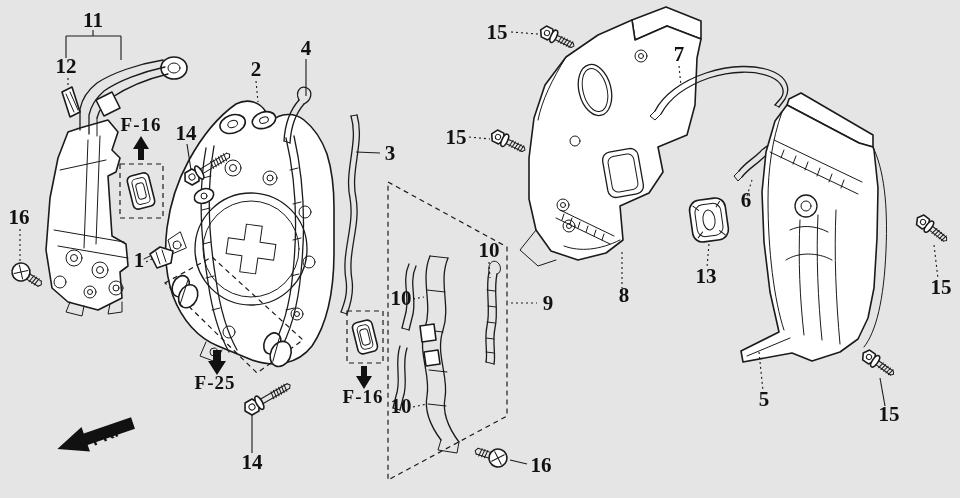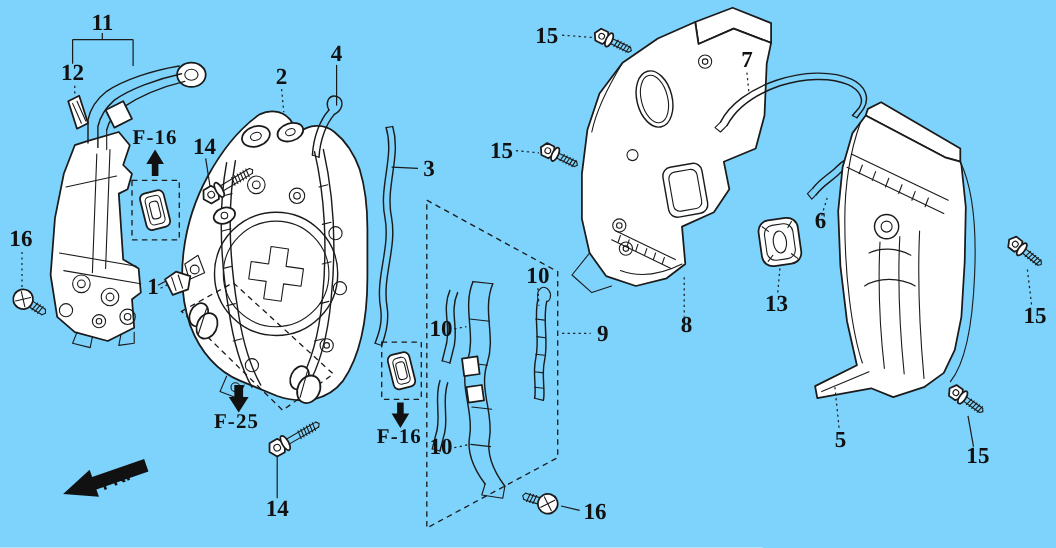--- a/index.html
+++ b/index.html
@@ -1,17 +1,17 @@
 <!DOCTYPE html>
 <html><head>
 <meta charset="utf-8">
 <style>
   html,body{margin:0;padding:0;background:#ffffff;}
   body{width:960px;height:498px;overflow:hidden;}
-  .stage{position:relative;width:960px;height:498px;background:#7dd3fc;text-align:right;}
+  .stage{position:relative;width:960px;height:498px;background:#e5e5e5;text-align:right;}
   svg{display:block;}
   .outline{fill:#ffffff;stroke:#1b1b1b;stroke-width:1.6;stroke-linejoin:round;}
   .line{fill:none;stroke:#1b1b1b;stroke-width:1.3;stroke-linejoin:round;stroke-linecap:round;}
   .thin{fill:none;stroke:#1b1b1b;stroke-width:1;stroke-linejoin:round;stroke-linecap:round;}
   .dash{fill:none;stroke:#1b1b1b;stroke-width:1.2;stroke-dasharray:5 4;}
   .leader{fill:none;stroke:#1b1b1b;stroke-width:1.1;}
   .dot{stroke-dasharray:2 3;}
   .callout{font:700 21px "Liberation Serif","DejaVu Serif",serif;fill:#111;}
   .ref{font:700 19px "Liberation Serif","DejaVu Serif",serif;fill:#111;letter-spacing:1px;}
   .fr{font:700 17px "Liberation Sans","DejaVu Sans",sans-serif;fill:#111;}

